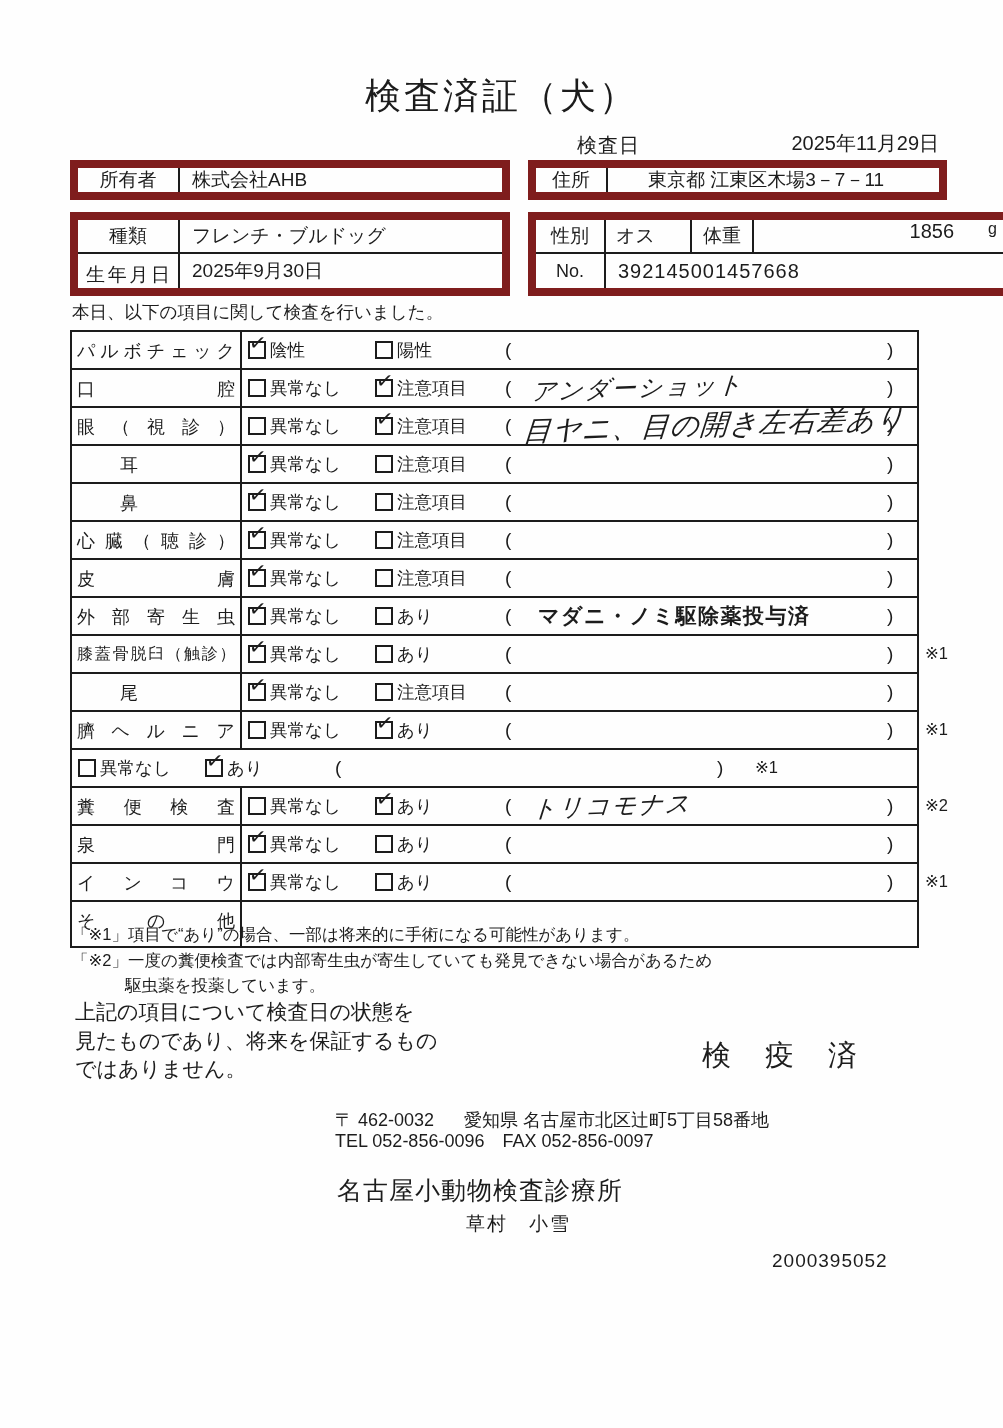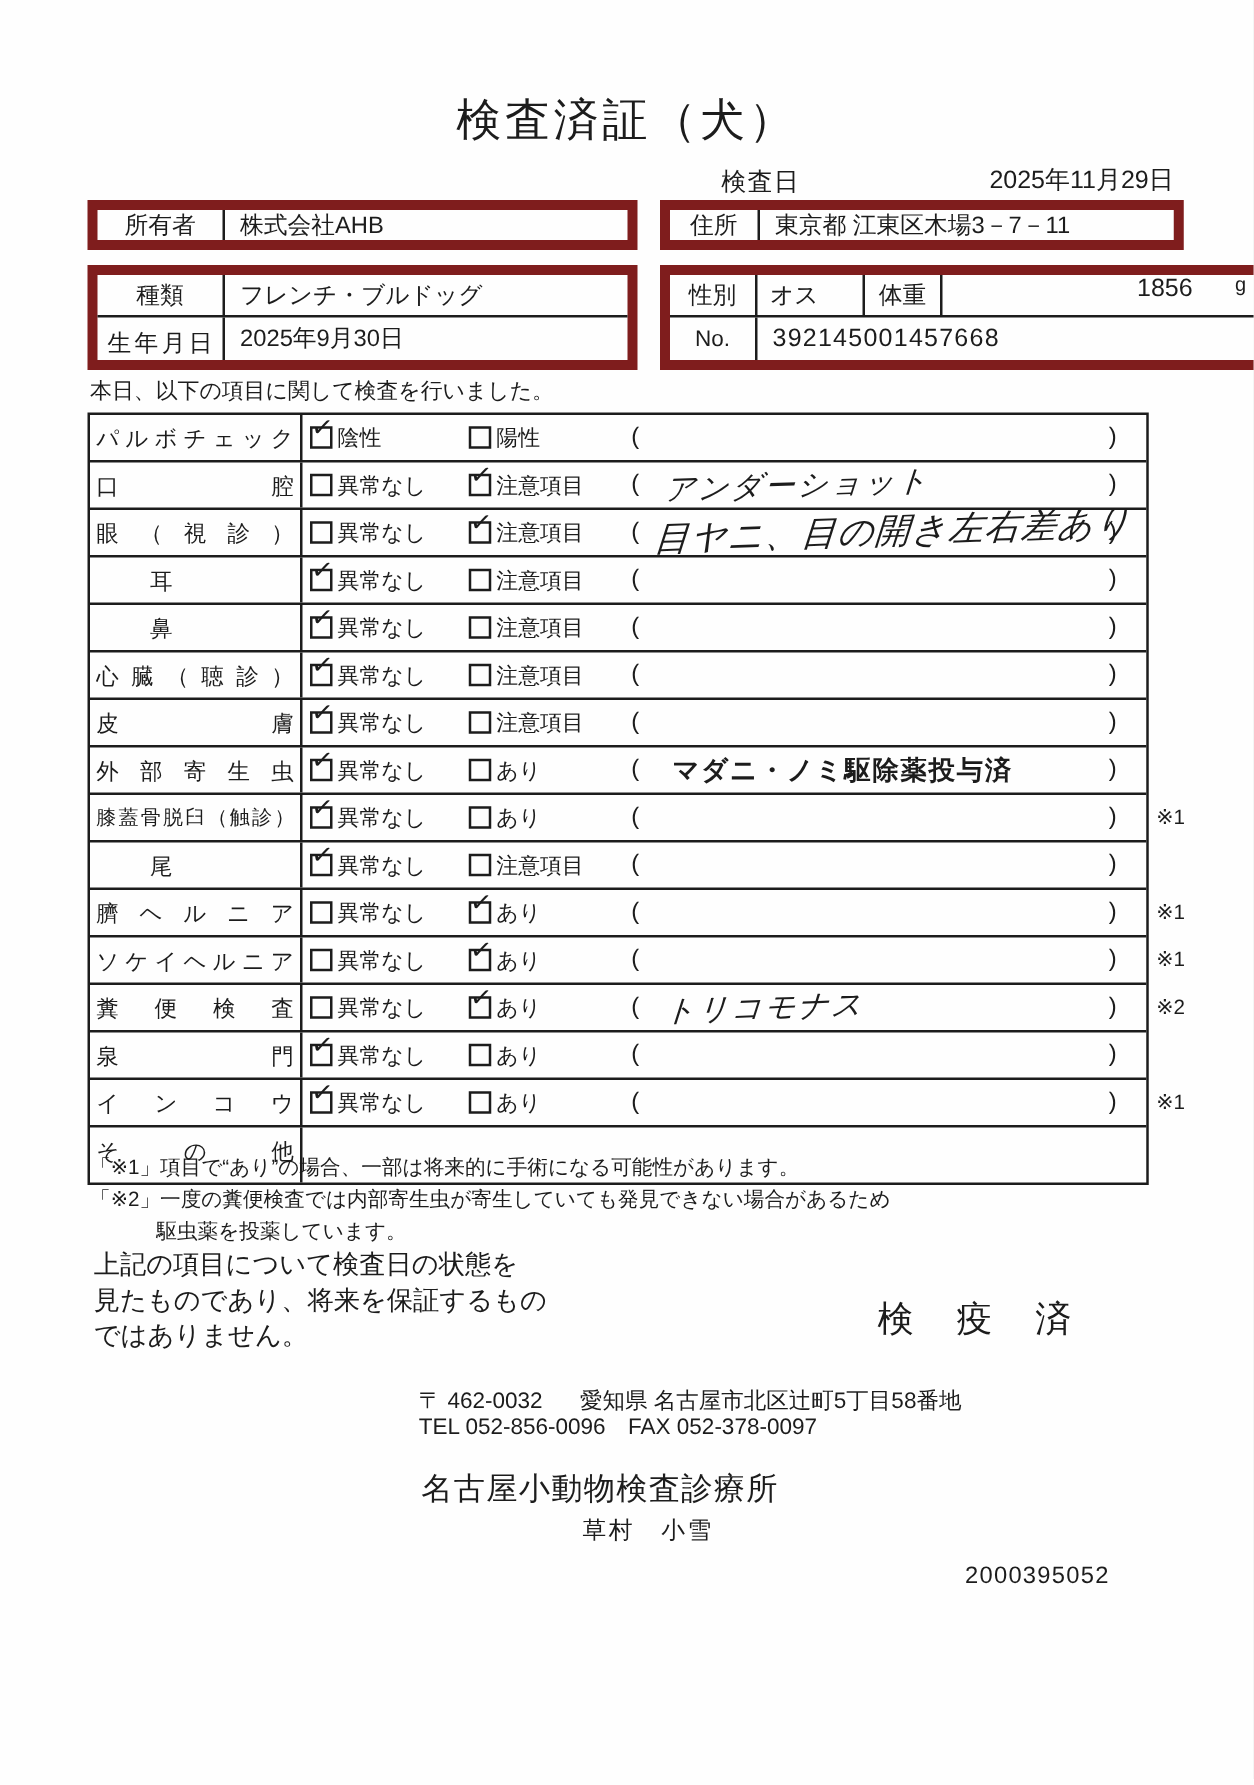--- a/index.html
+++ b/index.html
@@ -109,21 +109,21 @@
 
   <div class="abs title">検査済証（犬）</div>
 
   <div class="abs insp-label">検査日</div>
   <div class="abs insp-value">2025年11月29日</div>
 
   <div class="box" style="left:70px;top:160px;width:440px;height:40px;">
     <div class="cell hd" style="width:102px;">所有者</div>
     <div class="cell val">株式会社AHB</div>
   </div>
-  <div class="box" style="left:528px;top:160px;width:419px;height:40px;">
+  <div class="box" style="left:528px;top:160px;width:419px;height:40px;gap:28px;">
     <div class="cell hd" style="width:72px;">住所</div>
     <div class="cell val">東京都 江東区木場3－7－11</div>
   </div>
 
   <div class="box" style="left:70px;top:212px;width:440px;height:84px;flex-direction:column;">
     <div class="rowline sep" style="height:40px;">
       <div class="cell hd" style="width:102px;">種類</div>
       <div class="cell val">フレンチ・ブルドッグ</div>
     </div>
     <div class="rowline" style="height:40px;">
@@ -388,21 +388,20 @@
             <span>あり</span>
           </span>
         <span class="po">(</span>
         <span class="ptext"></span>
         <span class="pc">)</span>
         <span class="note">※1</span>
       </div>
     </div>
 
     <div class="crow">
-      <div class="lab">ソケイヘルニア</div>
       <div class="cnt">
         <span class="opt o1">
             <span class="cb">
               <i></i>
             </span>
             <span>異常なし</span>
           </span>
         <span class="opt o2">
             <span class="cb">
               <i>✓</i>
@@ -509,19 +508,19 @@
   </div>
 
   <div class="abs stamp">検 疫 済</div>
 
   <div class="abs addr-line">
     <span>〒 462-0032</span>
     <span>愛知県 名古屋市北区辻町5丁目58番地</span>
   </div>
   <div class="abs tel-line">
     <span>TEL 052-856-0096</span>
-    <span>FAX 052-378-0097</span>
+    <span>FAX 052-856-0097</span>
   </div>
   <div class="abs clinic-name">名古屋小動物検査診療所</div>
   <div class="abs vet-name">草村　小雪</div>
   <div class="abs serial">2000395052</div>
 
 </div>
 
 </body></html>

